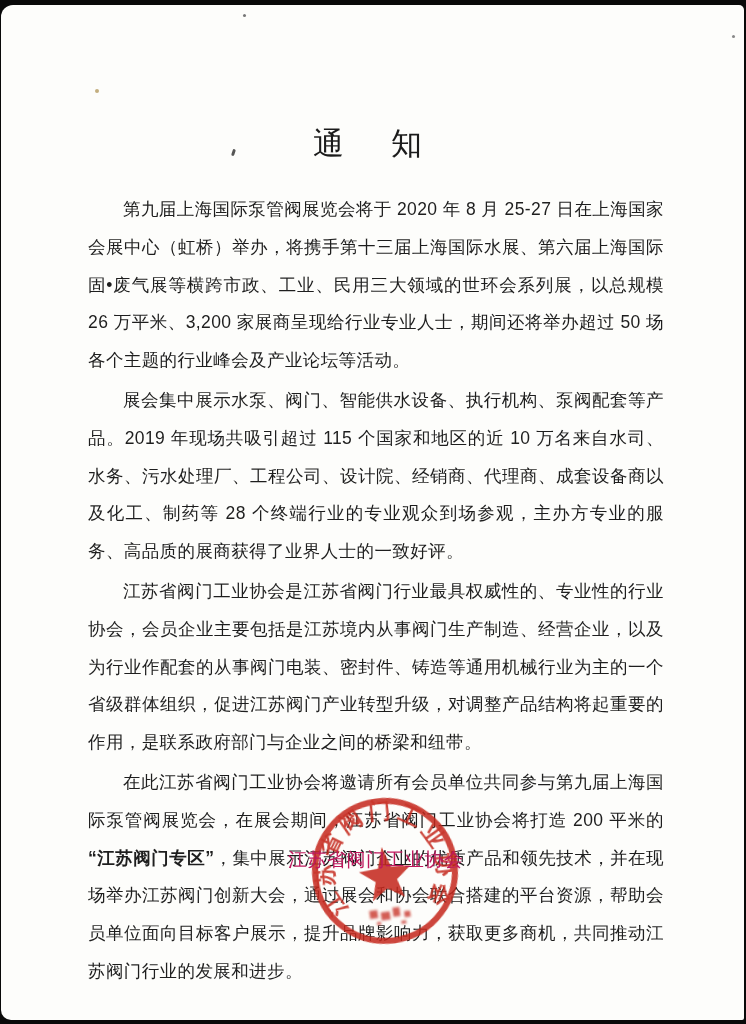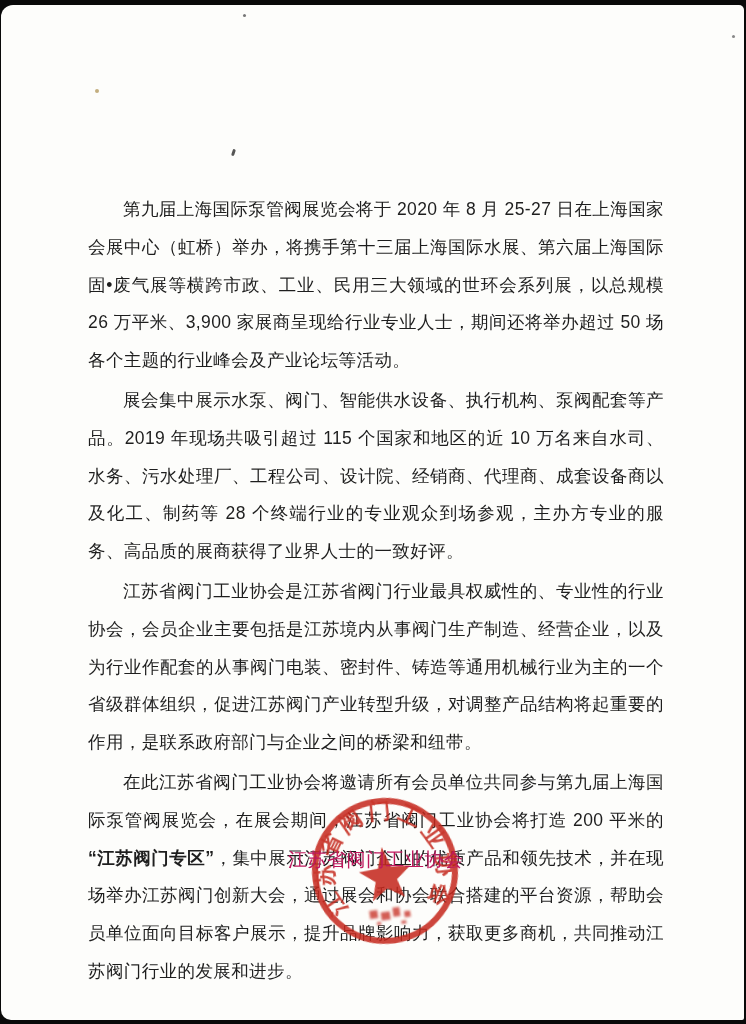--- a/index.html
+++ b/index.html
@@ -66,23 +66,24 @@
   .speck-b { left: 231px; top: 144px; width: 3px; height: 7px; background: #555; border-radius: 2px; transform: rotate(18deg); }
   .speck-c { left: 242px; top: 9px; width: 3px; height: 3px; background: #777; }
   .speck-d { left: 731px; top: 30px; width: 3px; height: 3px; background: #888; }
 </style>
 </head>
 <body>
 
 <div class="scan">
   <div class="sheet">
 
+    <h1 class="doc-title">通  知</h1>
 
     <div class="body-text">
-        <p><span>第九届上海国际泵管阀展览会将于 2020 年 8 月 25-27 日在上海国家会展中心（虹桥）举办，将携手第十三届上海国际水展、第六届上海国际固•废气展等横跨市政、工业、民用三大领域的世环会系列展，以总规模 26 万平米、3,900 家展商呈现给行业专业人士，期间还将举办超过 50 场各个主题的行业峰会及产业论坛等活动。</span></p>
+        <p><span>第九届上海国际泵管阀展览会将于 2020 年 8 月 25-27 日在上海国家会展中心（虹桥）举办，将携手第十三届上海国际水展、第六届上海国际固•废气展等横跨市政、工业、民用三大领域的世环会系列展，以总规模 26 万平米、3,200 家展商呈现给行业专业人士，期间还将举办超过 50 场各个主题的行业峰会及产业论坛等活动。</span></p>
         <p><span>展会集中展示水泵、阀门、智能供水设备、执行机构、泵阀配套等产品。2019 年现场共吸引超过 115 个国家和地区的近 10 万名来自水司、水务、污水处理厂、工程公司、设计院、经销商、代理商、成套设备商以及化工、制药等 28 个终端行业的专业观众到场参观，主办方专业的服务、高品质的展商获得了业界人士的一致好评。</span></p>
         <p><span>江苏省阀门工业协会是江苏省阀门行业最具权威性的、专业性的行业协会，会员企业主要包括是江苏境内从事阀门生产制造、经营企业，以及为行业作配套的从事阀门电装、密封件、铸造等通用机械行业为主的一个省级群体组织，促进江苏阀门产业转型升级，对调整产品结构将起重要的作用，是联系政府部门与企业之间的桥梁和纽带。</span></p>
         <p><span>在此江苏省阀门工业协会将邀请所有会员单位共同参与第九届上海国际泵管阀展览会，在展会期间，江苏省阀门工业协会将打造 200 平米的 </span><span style="font-weight: 700; margin-top: 13px;">“江苏阀门专区”</span><span>，集中展示江苏阀门企业的优质产品和领先技术，并在现场举办</span><span style="font-weight: 400;">江苏阀门创新大会</span><span>，通过展会和协会联合搭建的平台资源，帮助会员单位面向目标客户展示，提升品牌影响力，获取更多商机，共同推动江苏阀门行业的发展和进步。</span></p>
       </div>
 
     <div class="signature">江苏省阀门工业协会</div>
 
     <div class="seal">
       <svg width="152" height="152" viewBox="0 0 150 150">
         <defs>

